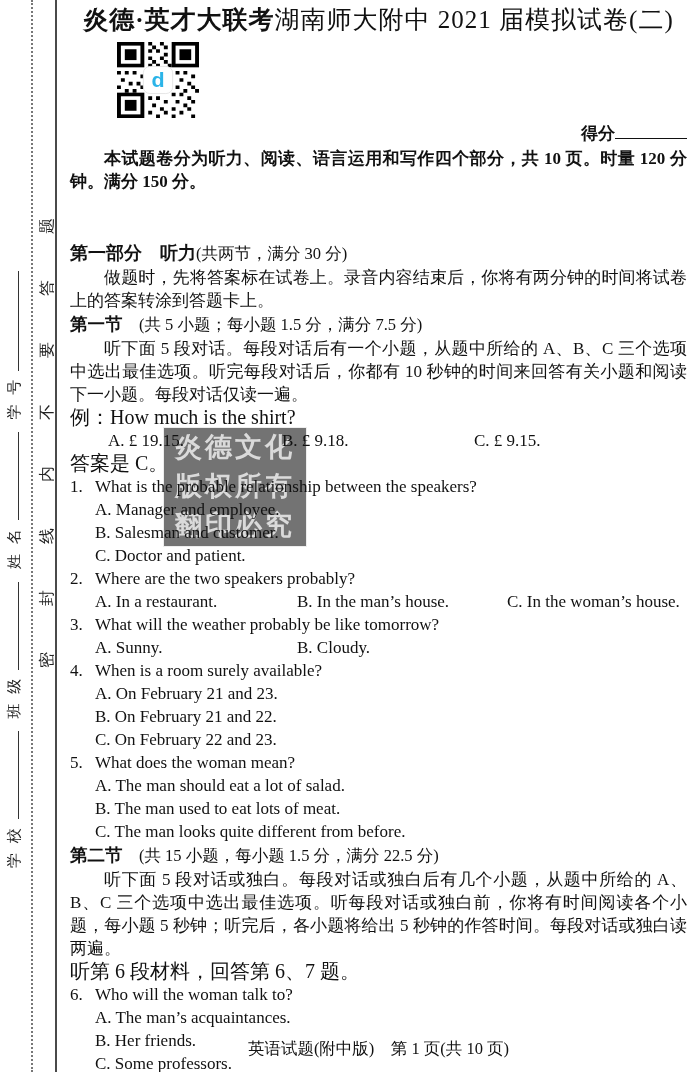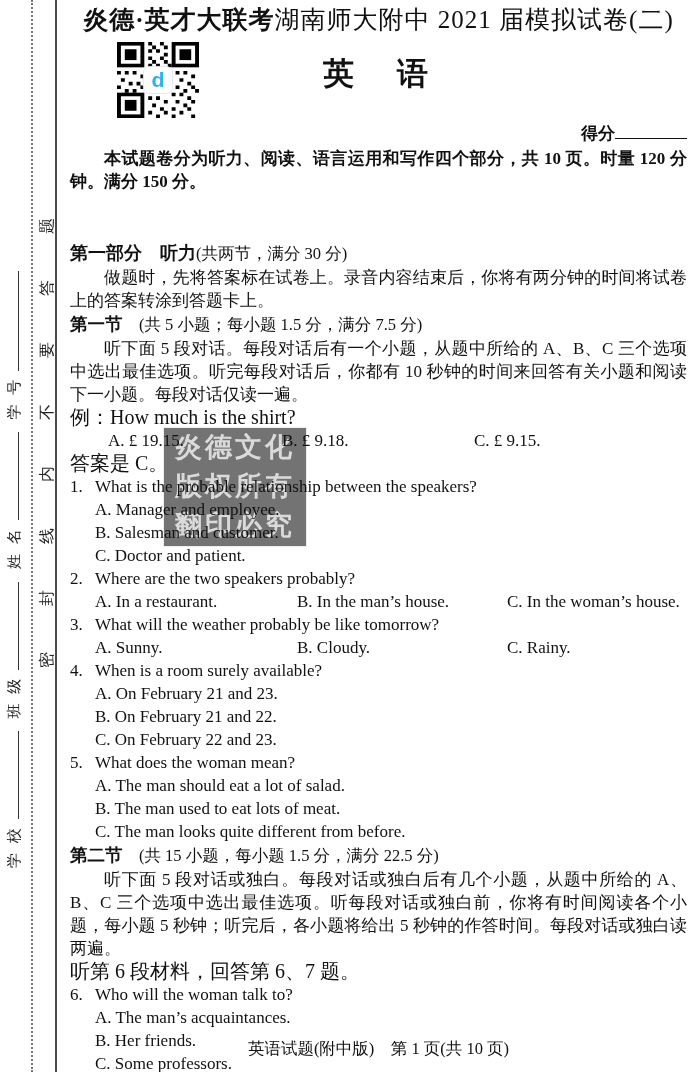--- a/index.html
+++ b/index.html
@@ -98,21 +98,20 @@
 
       <path fill="#000" d="M32 0h4v4h-4z M44 0h4v4h-4z M36 4h4v4h-4z M48 4h4v4h-4z M32 8h4v4h-4z M40 8h4v4h-4z M48 12h4v4h-4z M32 16h4v4h-4z M44 16h4v4h-4z M36 20h4v4h-4z M48 20h4v4h-4z M32 24h4v4h-4z M40 24h4v4h-4z M52 24h4v4h-4z
         M0 32h4v4h-4z M8 32h4v4h-4z M16 32h4v4h-4z M24 36h4v4h-4z M4 40h4v4h-4z M12 44h4v4h-4z M20 44h4v4h-4z M0 48h4v4h-4z M24 48h4v4h-4z M8 52h4v4h-4z M16 52h4v4h-4z
         M60 32h4v4h-4z M68 32h4v4h-4z M76 36h4v4h-4z M64 40h4v4h-4z M72 44h4v4h-4z M60 48h4v4h-4z M76 48h4v4h-4z M68 52h4v4h-4z M80 52h4v4h-4z
         M32 60h4v4h-4z M40 60h4v4h-4z M48 64h4v4h-4z M36 68h4v4h-4z M44 72h4v4h-4z M32 76h4v4h-4z M48 76h4v4h-4z M40 80h4v4h-4z
         M56 56h4v4h-4z M64 56h4v4h-4z M72 60h4v4h-4z M60 64h4v4h-4z M76 64h4v4h-4z M68 68h4v4h-4z M56 72h4v4h-4z M72 72h4v4h-4z M64 76h4v4h-4z M56 80h4v4h-4z M76 80h4v4h-4z"></path>
 
       <rect x="27" y="27" width="30" height="30" rx="7" fill="#fff" stroke="#e4e4e4" stroke-width="1"></rect>
       <text x="42" y="50" text-anchor="middle" font-size="22" font-weight="bold" fill="#2bb4e8" font-family="Liberation Sans, sans-serif">d</text>
     </svg>
-    <div class="subject">英　语</div>
   </div>
 
   <div class="score-row">
     <span>得分</span><span class="score-blank"></span>
   </div>
 
   <div class="para p-bold">本试题卷分为听力、阅读、语言运用和写作四个部分，共 10 页。时量 120 分钟。满分 150 分。</div>
 
   <div class="h-part">
     <span>第一部分　听力</span><span class="h-note">(共两节，满分 30 分)</span>
@@ -155,21 +154,20 @@
   </div>
 
   <div>
     <div class="q-line">
         <span class="q-num">3.</span>
         <span>What will the weather probably be like tomorrow?</span>
       </div>
     <div class="opt-row">
       <span class="oc1">A. Sunny.</span>
       <span class="oc2">B. Cloudy.</span>
-      <span class="oc3">C. Rainy.</span>
     </div>
   </div>
 
   <div>
     <div class="q-line">
         <span class="q-num">4.</span>
         <span>When is a room surely available?</span>
       </div>
     <div class="opt">A. On February 21 and 23.</div>
     <div class="opt">B. On February 21 and 22.</div>

